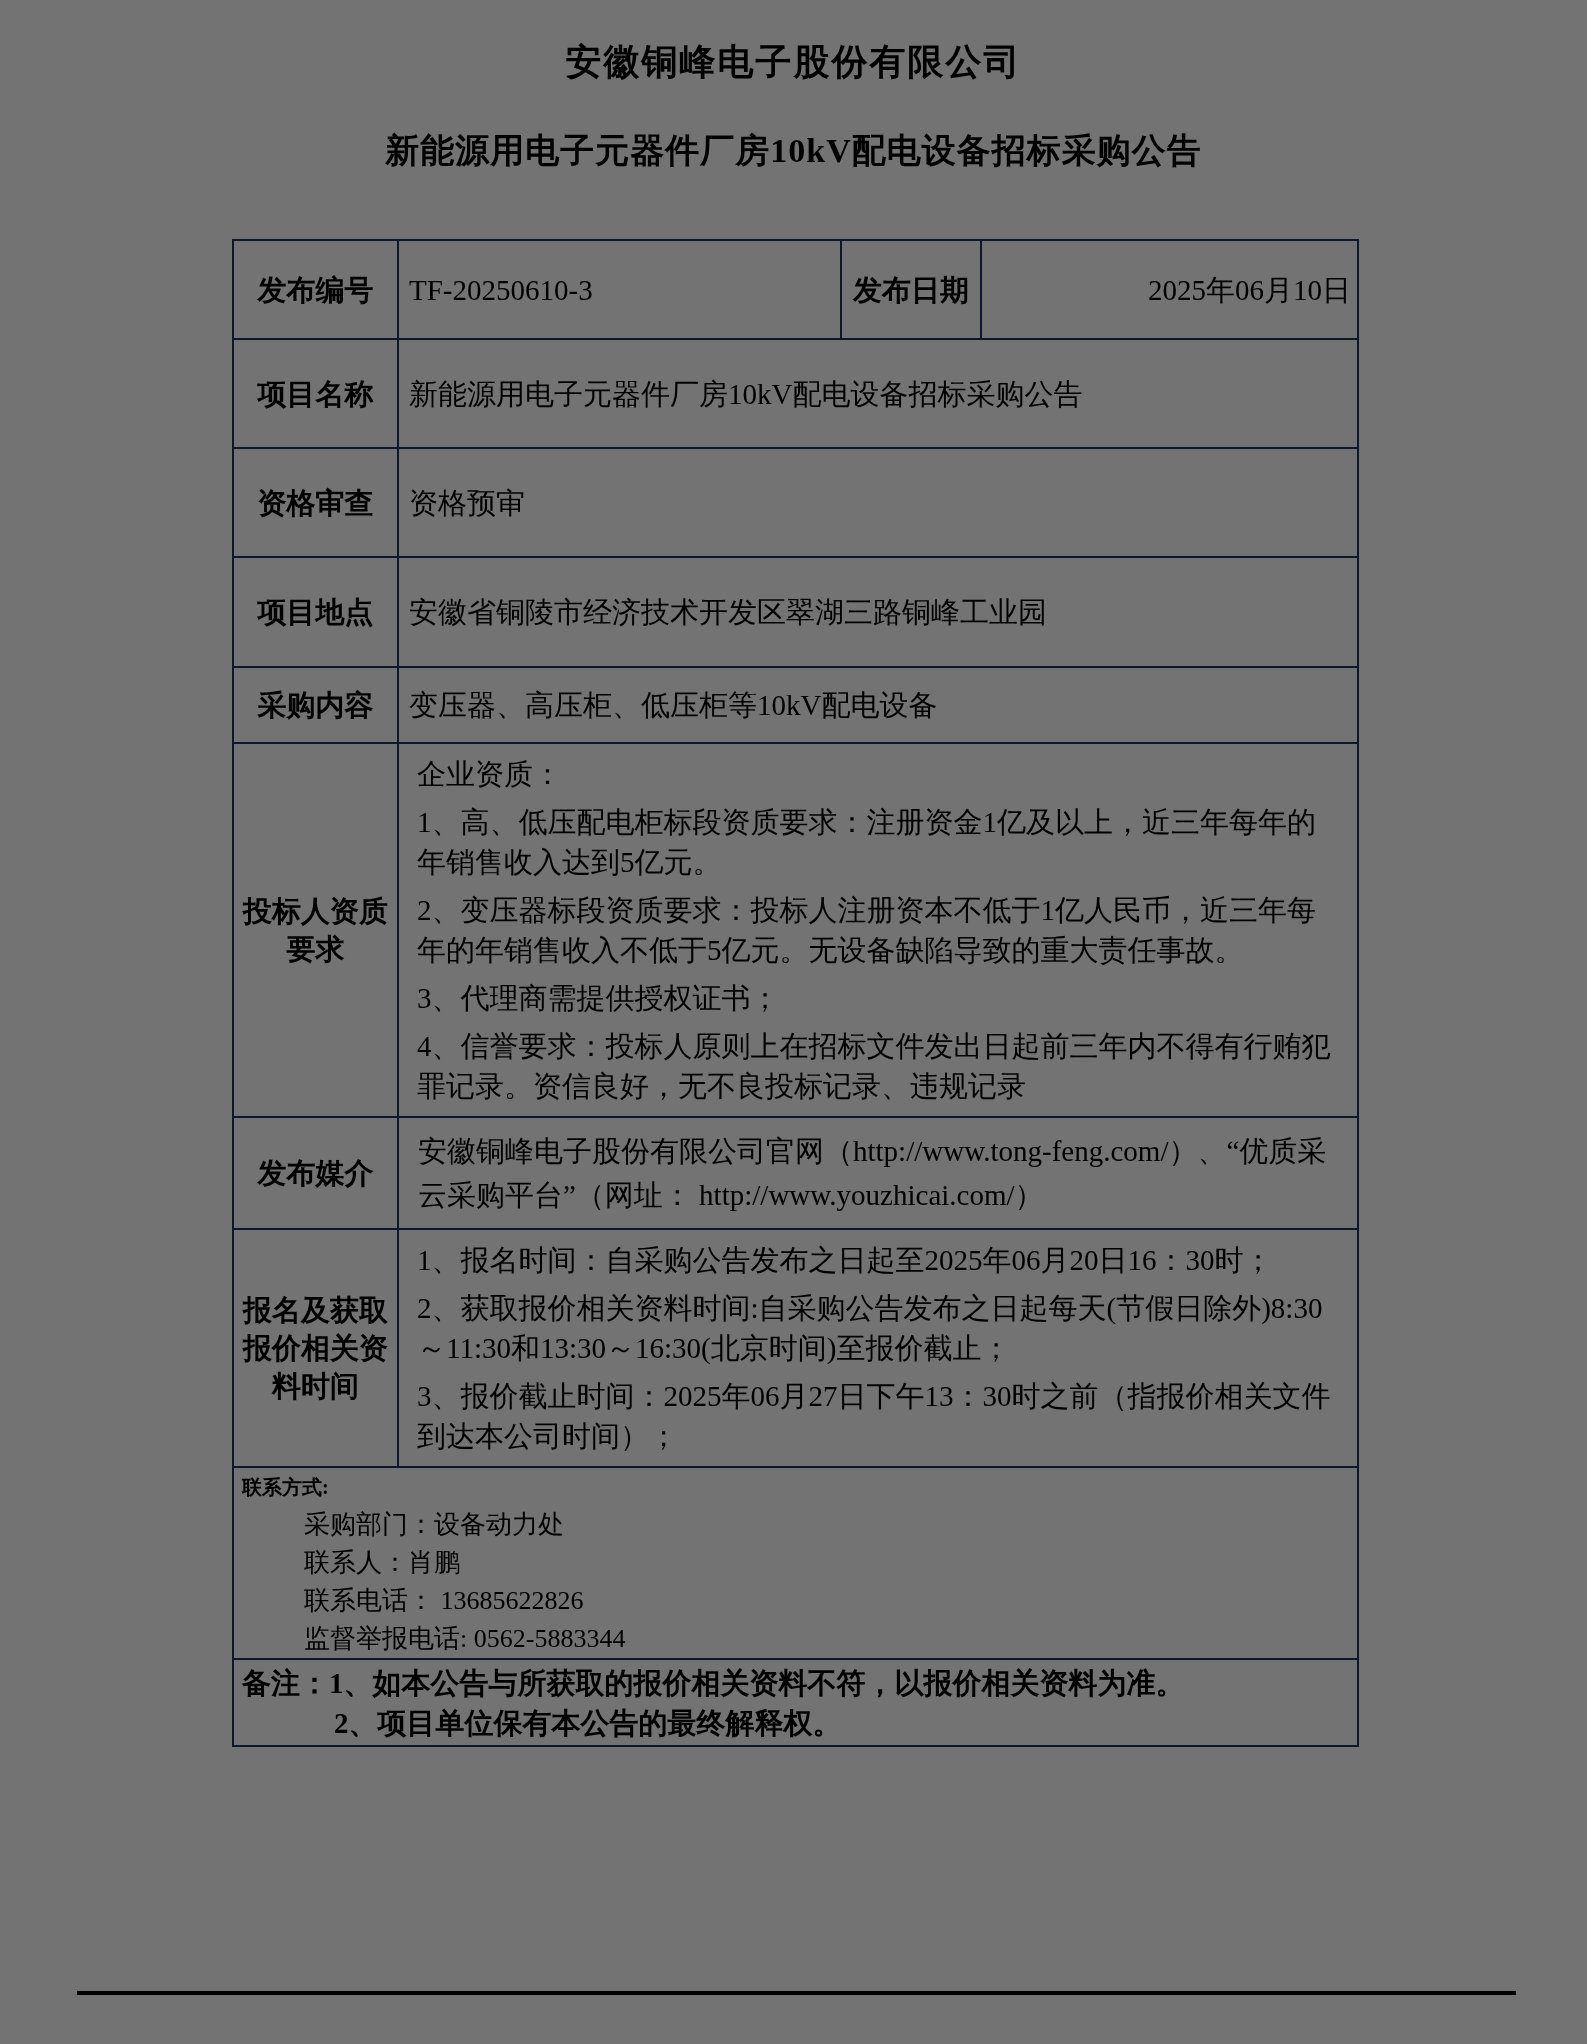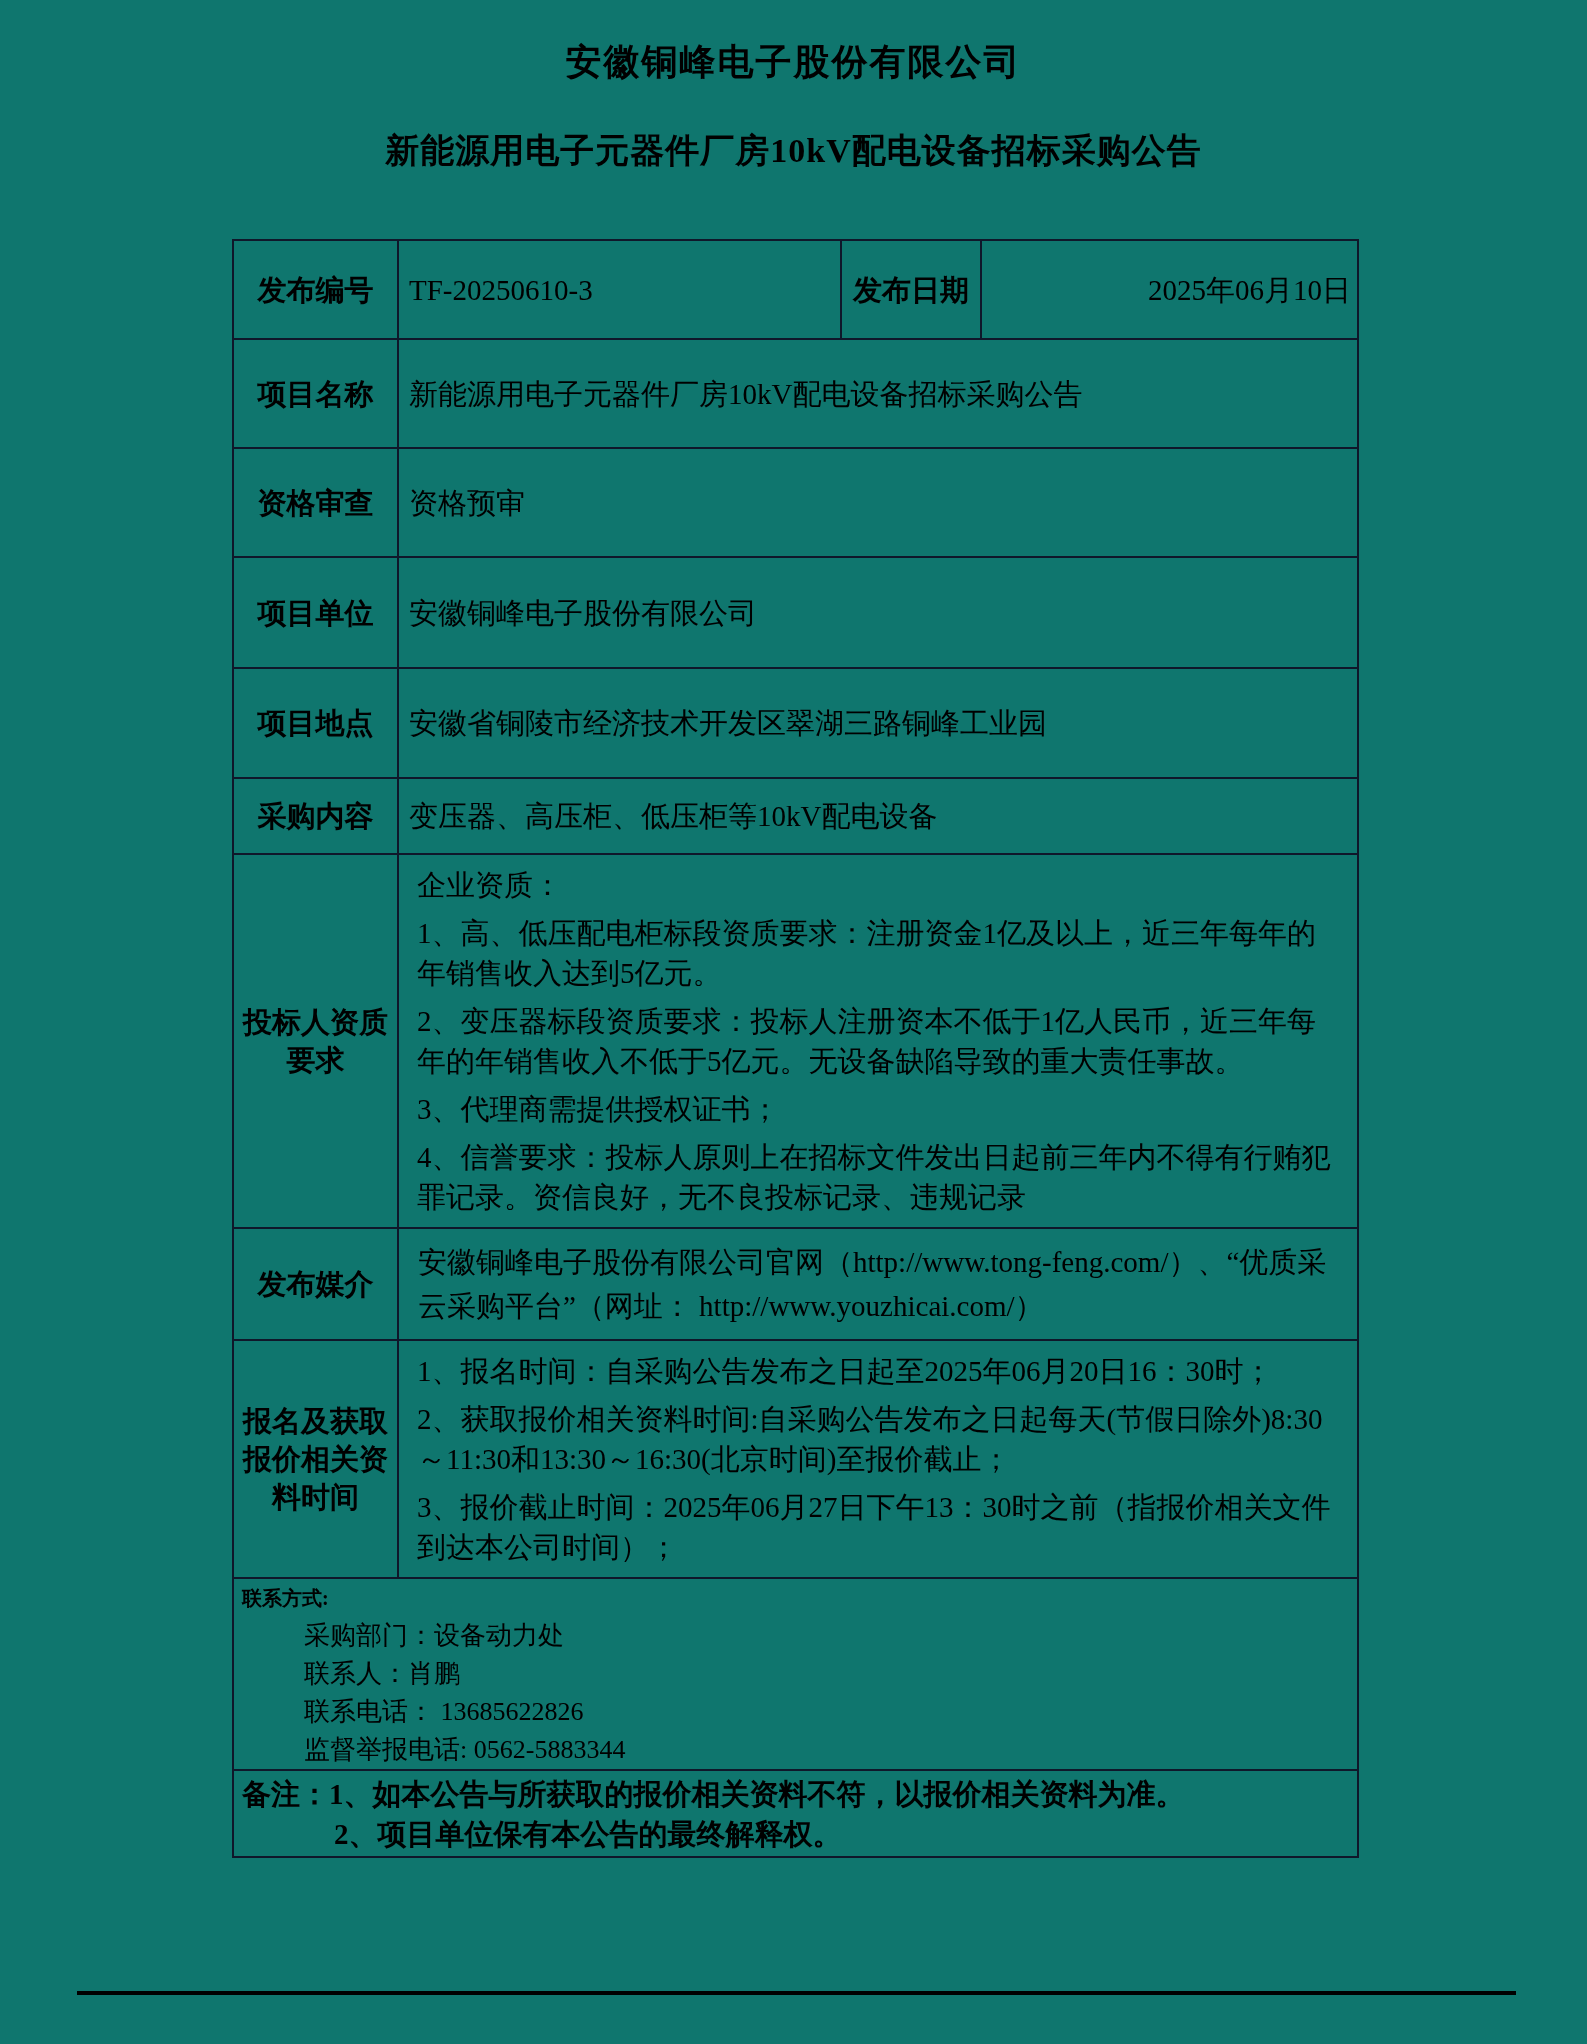--- a/index.html
+++ b/index.html
@@ -1,19 +1,19 @@
 <!DOCTYPE html>
 <html><head>
 <meta charset="utf-8">
 <style>
   html,body{margin:0;padding:0;background:#888;}
   .page{
     position:relative;
     width:1587px;height:2044px;
-    background:#0f766e;
+    background:#737373;
     font-family:"Liberation Serif","DejaVu Serif",serif;
     color:#000;
     overflow:hidden;
     margin:0 auto;
   }
   .doc-title{
     position:absolute;top:38px;left:0;width:1587px;
     text-align:center;font-size:36px;font-weight:bold;
     letter-spacing:2px;
   }
@@ -87,24 +87,20 @@
     <tr style="height:109px">
       <td class="lbl">项目名称</td>
       <td class="val" colspan="3">新能源用电子元器件厂房10kV配电设备招标采购公告</td>
     </tr>
 
     <tr style="height:109px">
       <td class="lbl">资格审查</td>
       <td class="val" colspan="3">资格预审</td>
     </tr>
 
-    <tr style="height:111px">
-      <td class="lbl">项目单位</td>
-      <td class="val" colspan="3">安徽铜峰电子股份有限公司</td>
-    </tr>
 
     <tr style="height:110px">
       <td class="lbl">项目地点</td>
       <td class="val" colspan="3">安徽省铜陵市经济技术开发区翠湖三路铜峰工业园</td>
     </tr>
 
     <tr style="height:76px">
       <td class="lbl">采购内容</td>
       <td class="val" colspan="3">变压器、高压柜、低压柜等10kV配电设备</td>
     </tr>

